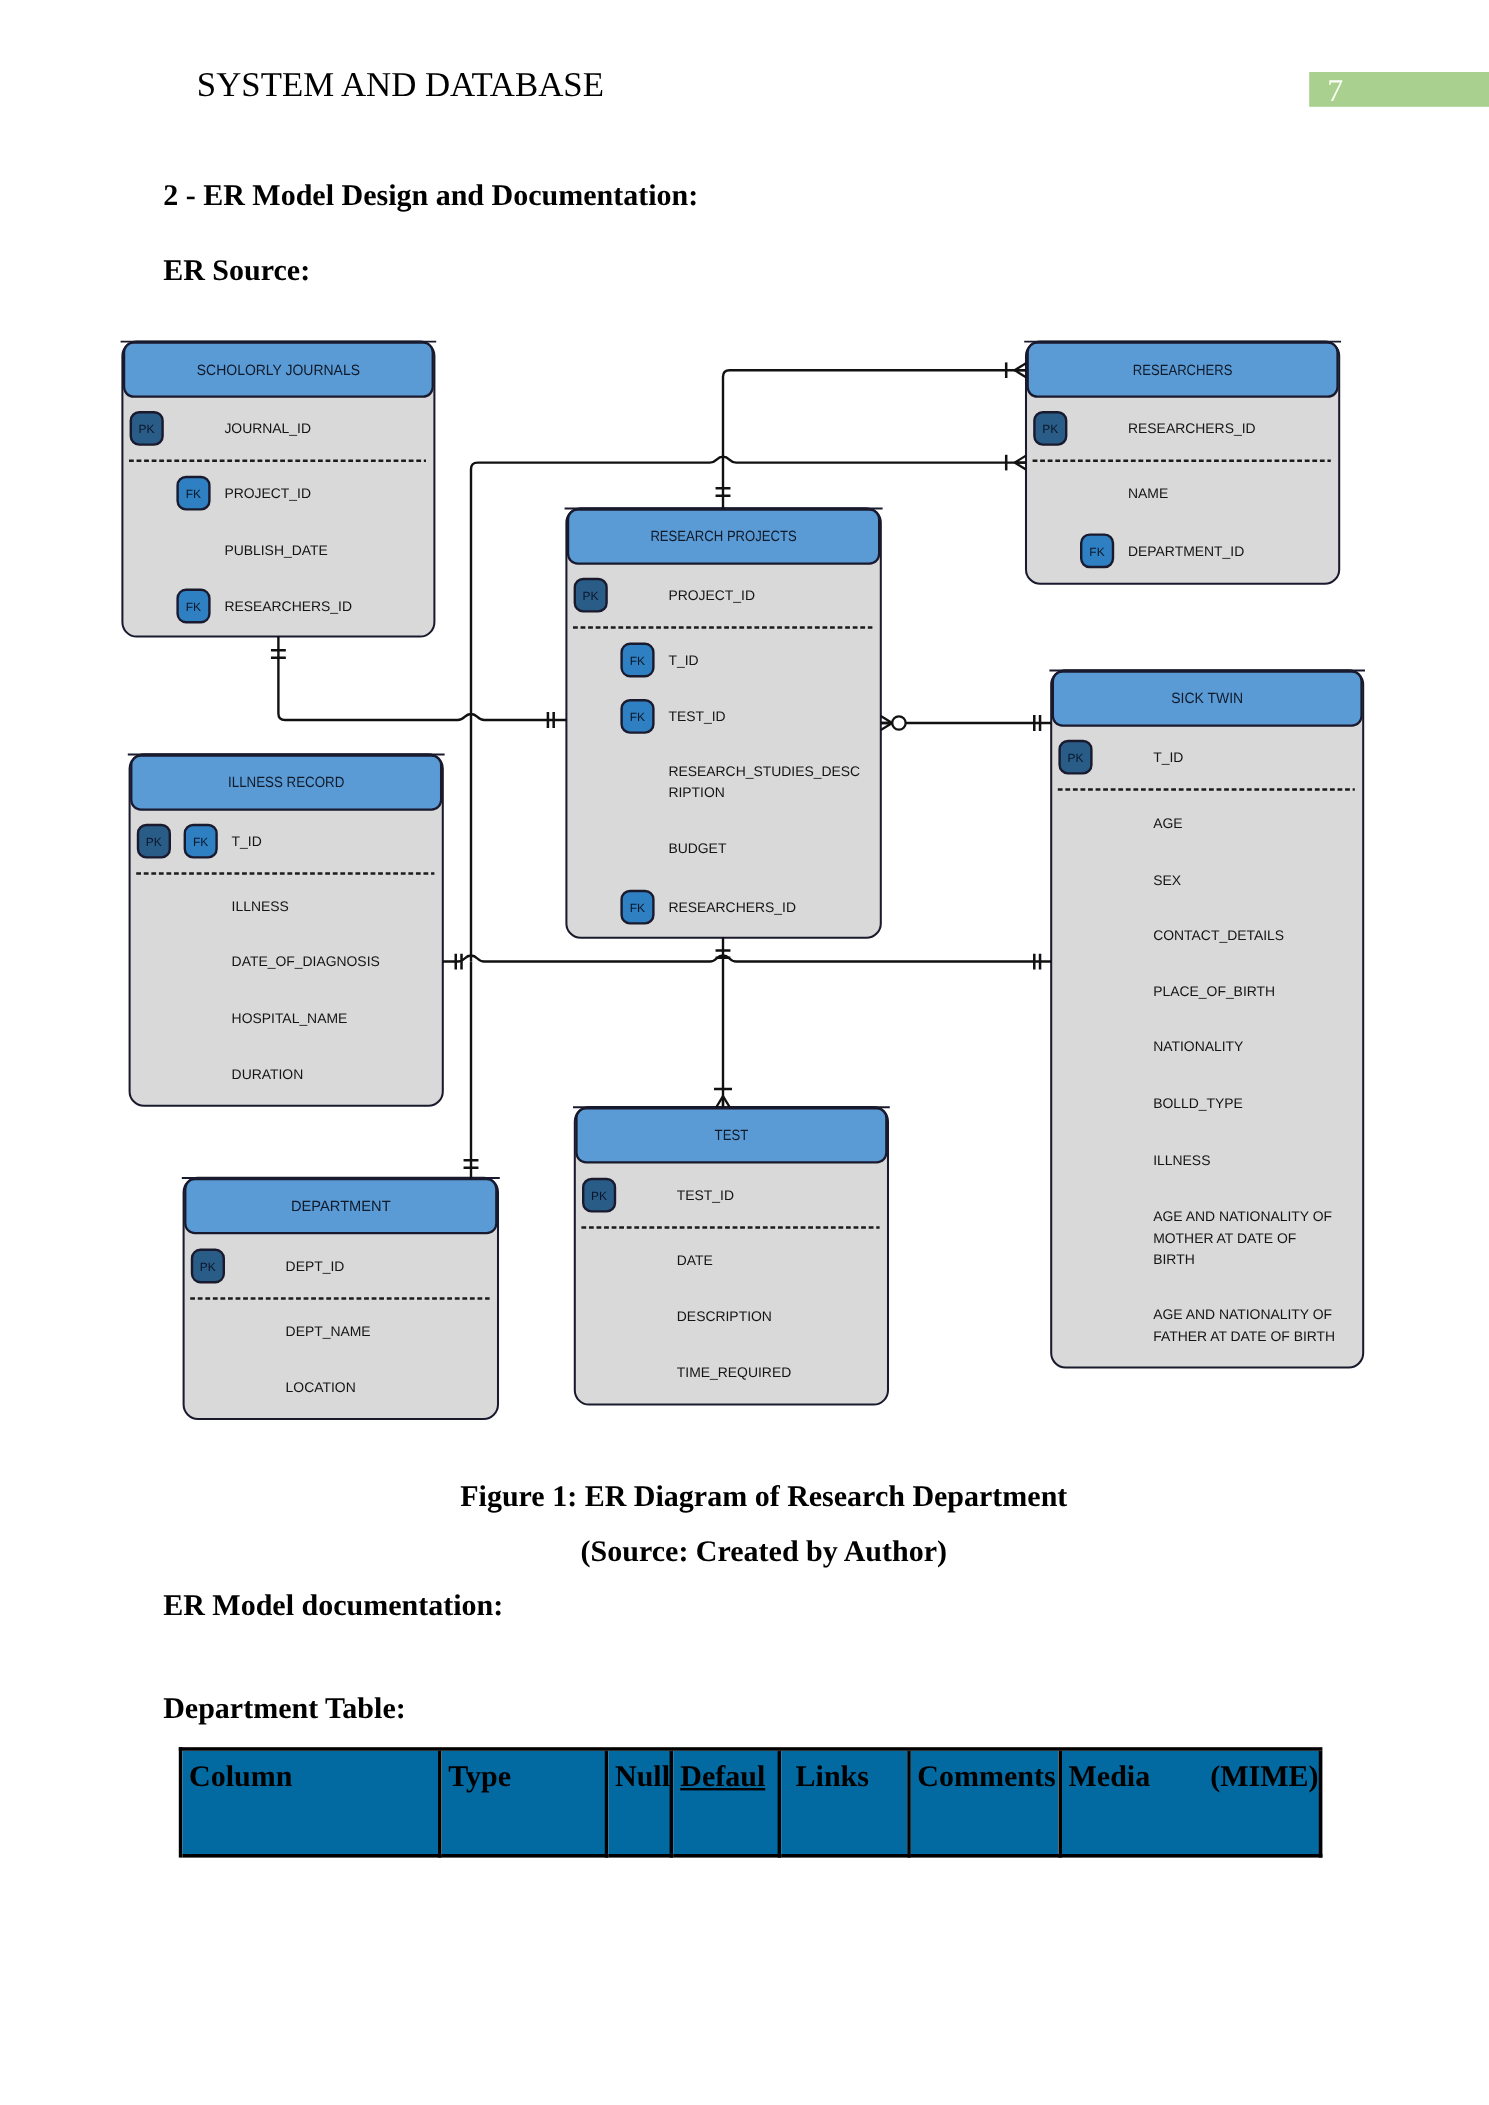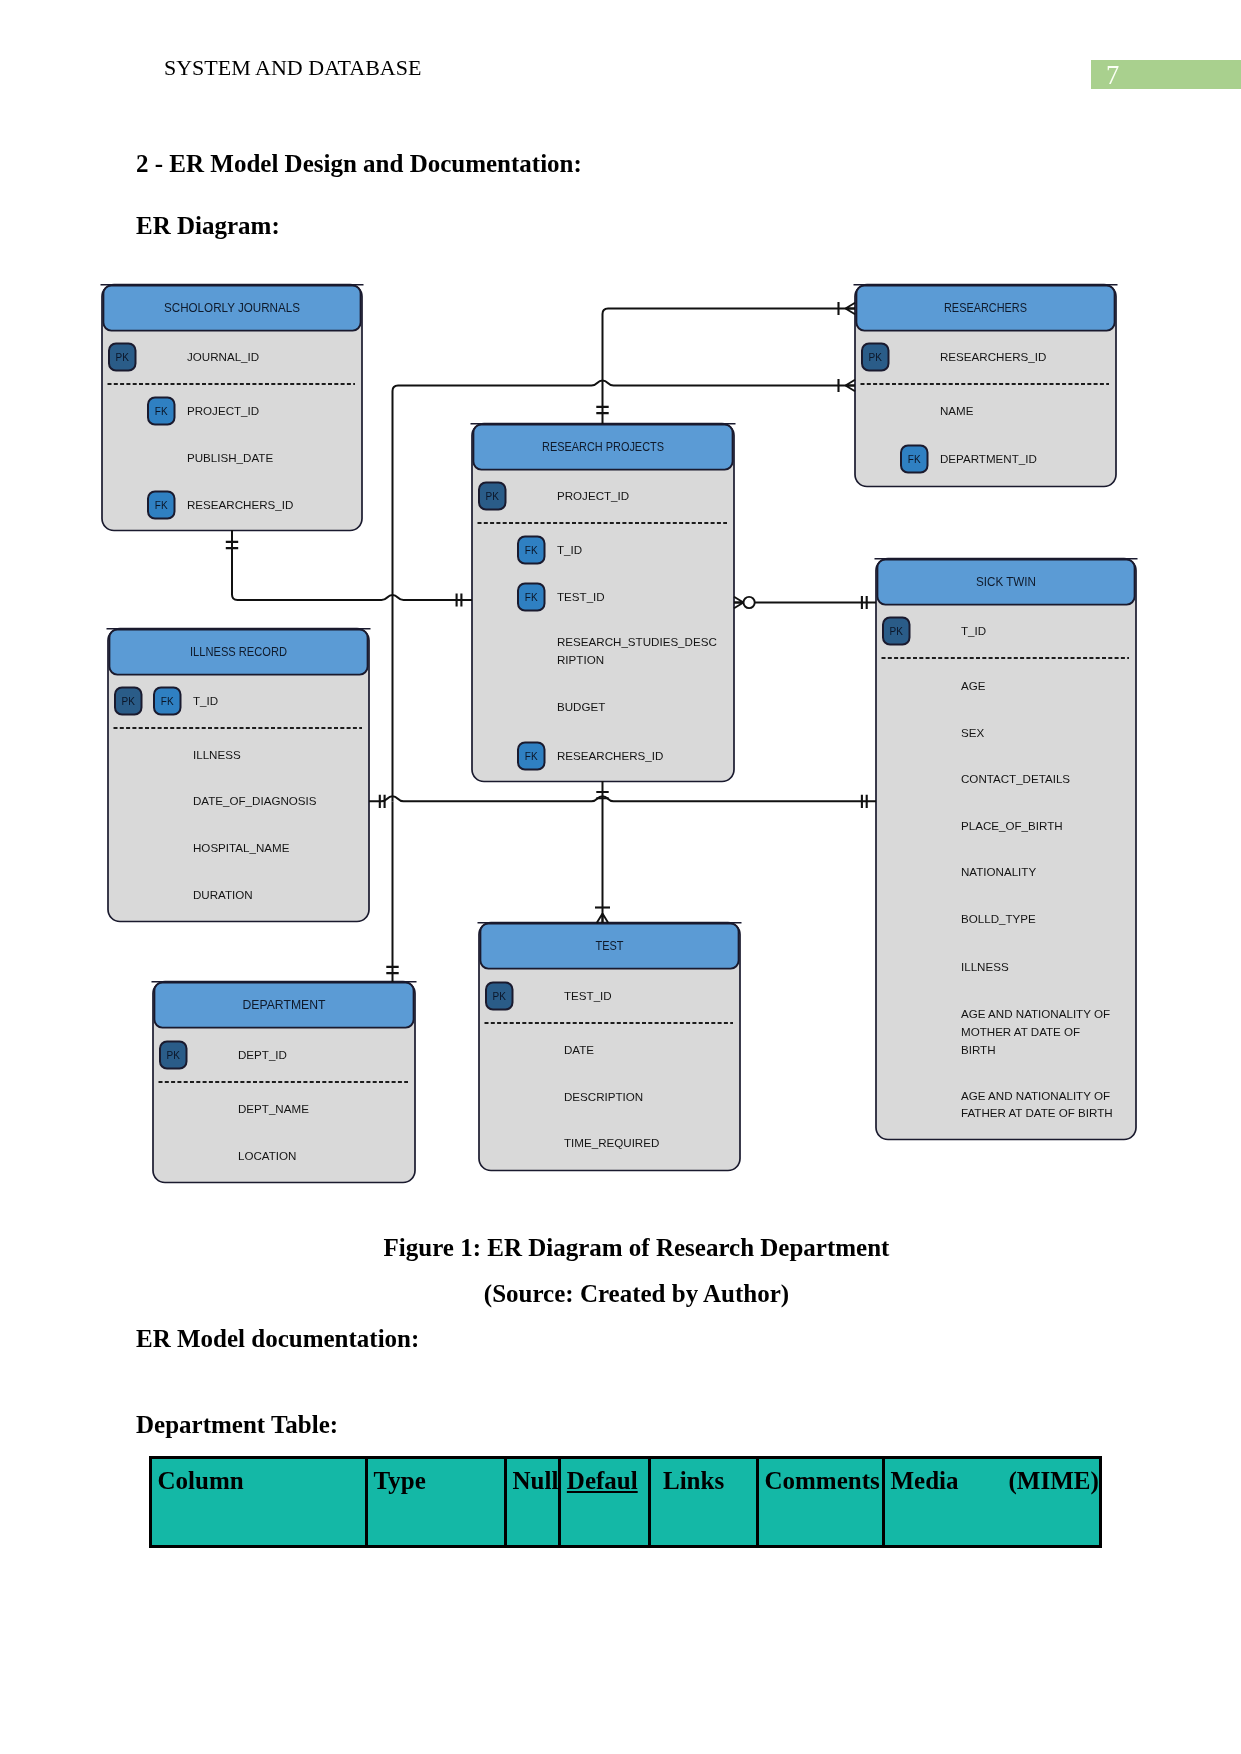--- a/index.html
+++ b/index.html
@@ -1,49 +1,49 @@
 <!DOCTYPE html>
 <html><head>
 <meta charset="utf-8">
 <style>
   html,body{margin:0;padding:0;}
   body{width:1241px;height:1754px;background:#ffffff;overflow:hidden;
        font-family:"Liberation Serif",serif;}
   .page{position:relative;width:1241px;height:1754px;}
-  .running-head{position:absolute;left:164px;top:55px;font-size:22px;color:#000;white-space:nowrap;}
+  .running-head{position:absolute;left:164px;top:55px;font-size:29px;color:#000;white-space:nowrap;}
   .pagenum-box{position:absolute;left:1091px;top:60px;width:150px;height:29px;background:#a9d08e;}
   .pagenum{position:absolute;left:1106px;top:60px;font-size:26.5px;color:#fbfff5;line-height:30px;}
   .h-bold{position:absolute;left:136px;font-weight:bold;color:#000;font-size:25px;white-space:nowrap;}
   #h-section{top:150px;}
   #h-erdiag{top:212px;}
   #h-ermodel{top:1325px;}
   #h-depttable{top:1383px;margin-top:28px;}
   .fig-cap{position:absolute;left:0;width:1241px;text-align:center;font-weight:bold;
            color:#000;font-size:25px;margin-left:16px;}
   #cap1{top:1234px;}
   #cap2{top:1280px;}
   .doctable{position:absolute;left:149px;top:1456px;border-collapse:separate;border-spacing:0;
     table-layout:fixed;border-left:3px solid #000;border-top:3px solid #000;}
-  .doctable td{background:#14b8a6;border-right:3px solid #000;border-bottom:3px solid #000;
+  .doctable td{background:#0369a1;border-right:3px solid #000;border-bottom:3px solid #000;
     font-weight:bold;font-size:25px;vertical-align:top;padding:8px 0 0 5.5px;height:89px;
     box-sizing:border-box;color:#000;white-space:pre;overflow:visible;
     background-clip:padding-box;}
   #erdiagram{position:absolute;left:0;top:0;}
 </style>
 </head>
 <body>
 
 <div class="page">
 
   <div class="running-head">SYSTEM AND DATABASE</div>
   <div class="pagenum-box"></div>
   <div class="pagenum">7</div>
 
   <div class="h-bold" id="h-section">2 - ER Model Design and Documentation:</div>
-  <div class="h-bold" id="h-erdiag">ER Diagram:</div>
+  <div class="h-bold" id="h-erdiag">ER Source:</div>
 
   <svg id="erdiagram" width="1241" height="1754" viewBox="0 0 1241 1754">
       <g>
         <g>
           <rect x="102" y="284.5" width="260" height="246" rx="12" ry="12" fill="#d9d9d9" stroke="#1a1a2e" stroke-width="1.7"></rect>
           <line x1="100.5" y1="284.7" x2="363.5" y2="284.7" stroke="#1a1a2e" stroke-width="1.6"></line>
           <rect x="103.4" y="285.6" width="257.2" height="45" rx="8" ry="8" fill="#5b9bd5" stroke="#1a1a2e" stroke-width="1.9"></rect>
           <text textLength="136" lengthAdjust="spacingAndGlyphs" x="232" y="312.1" text-anchor="middle" font-family="&quot;Liberation Sans&quot;,sans-serif" font-size="12.4" fill="#0f1a2b">SCHOLORLY JOURNALS</text>
           <g>
             <rect x="109" y="343.5" width="26.5" height="27" rx="7" ry="7" fill="#2a5c88" stroke="#1a1a2e" stroke-width="2"></rect>

